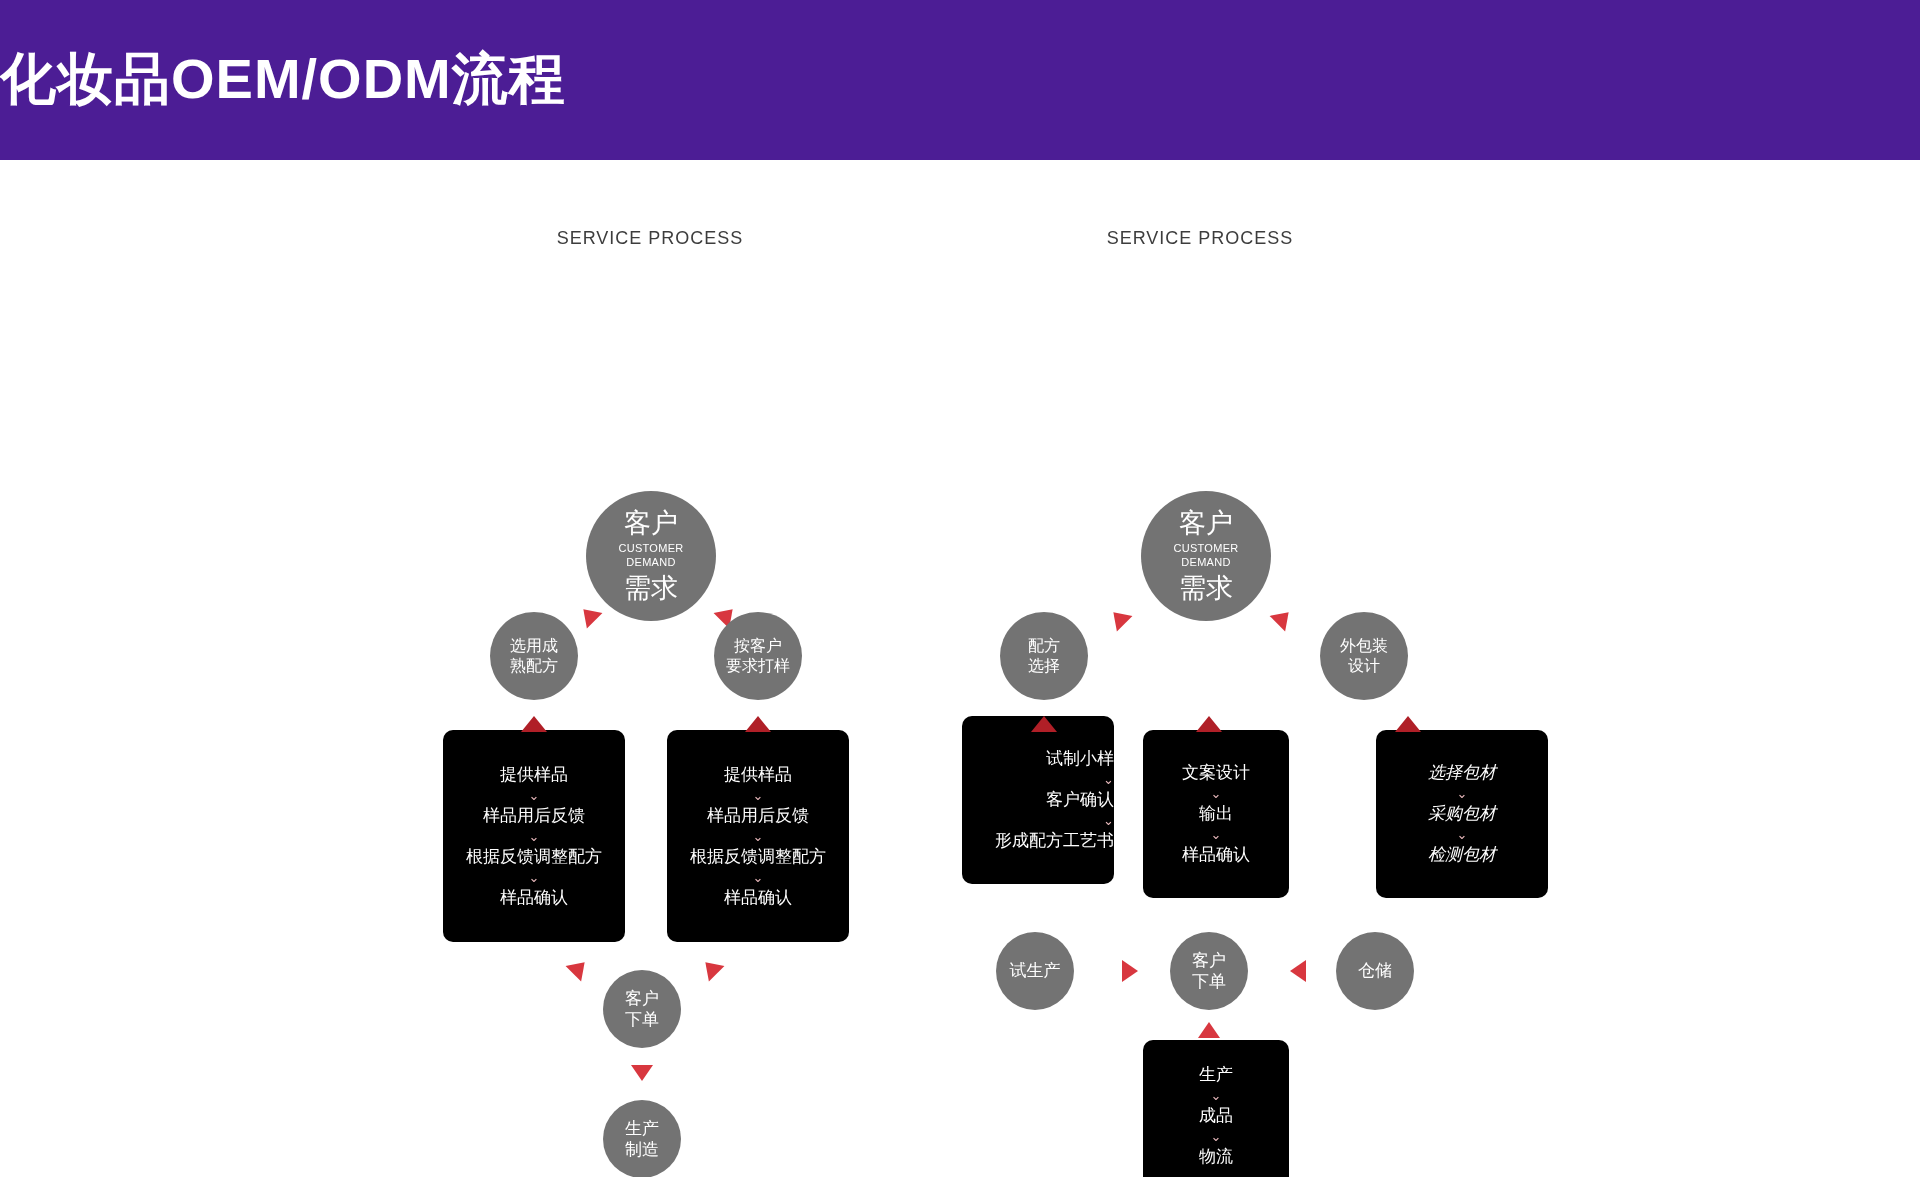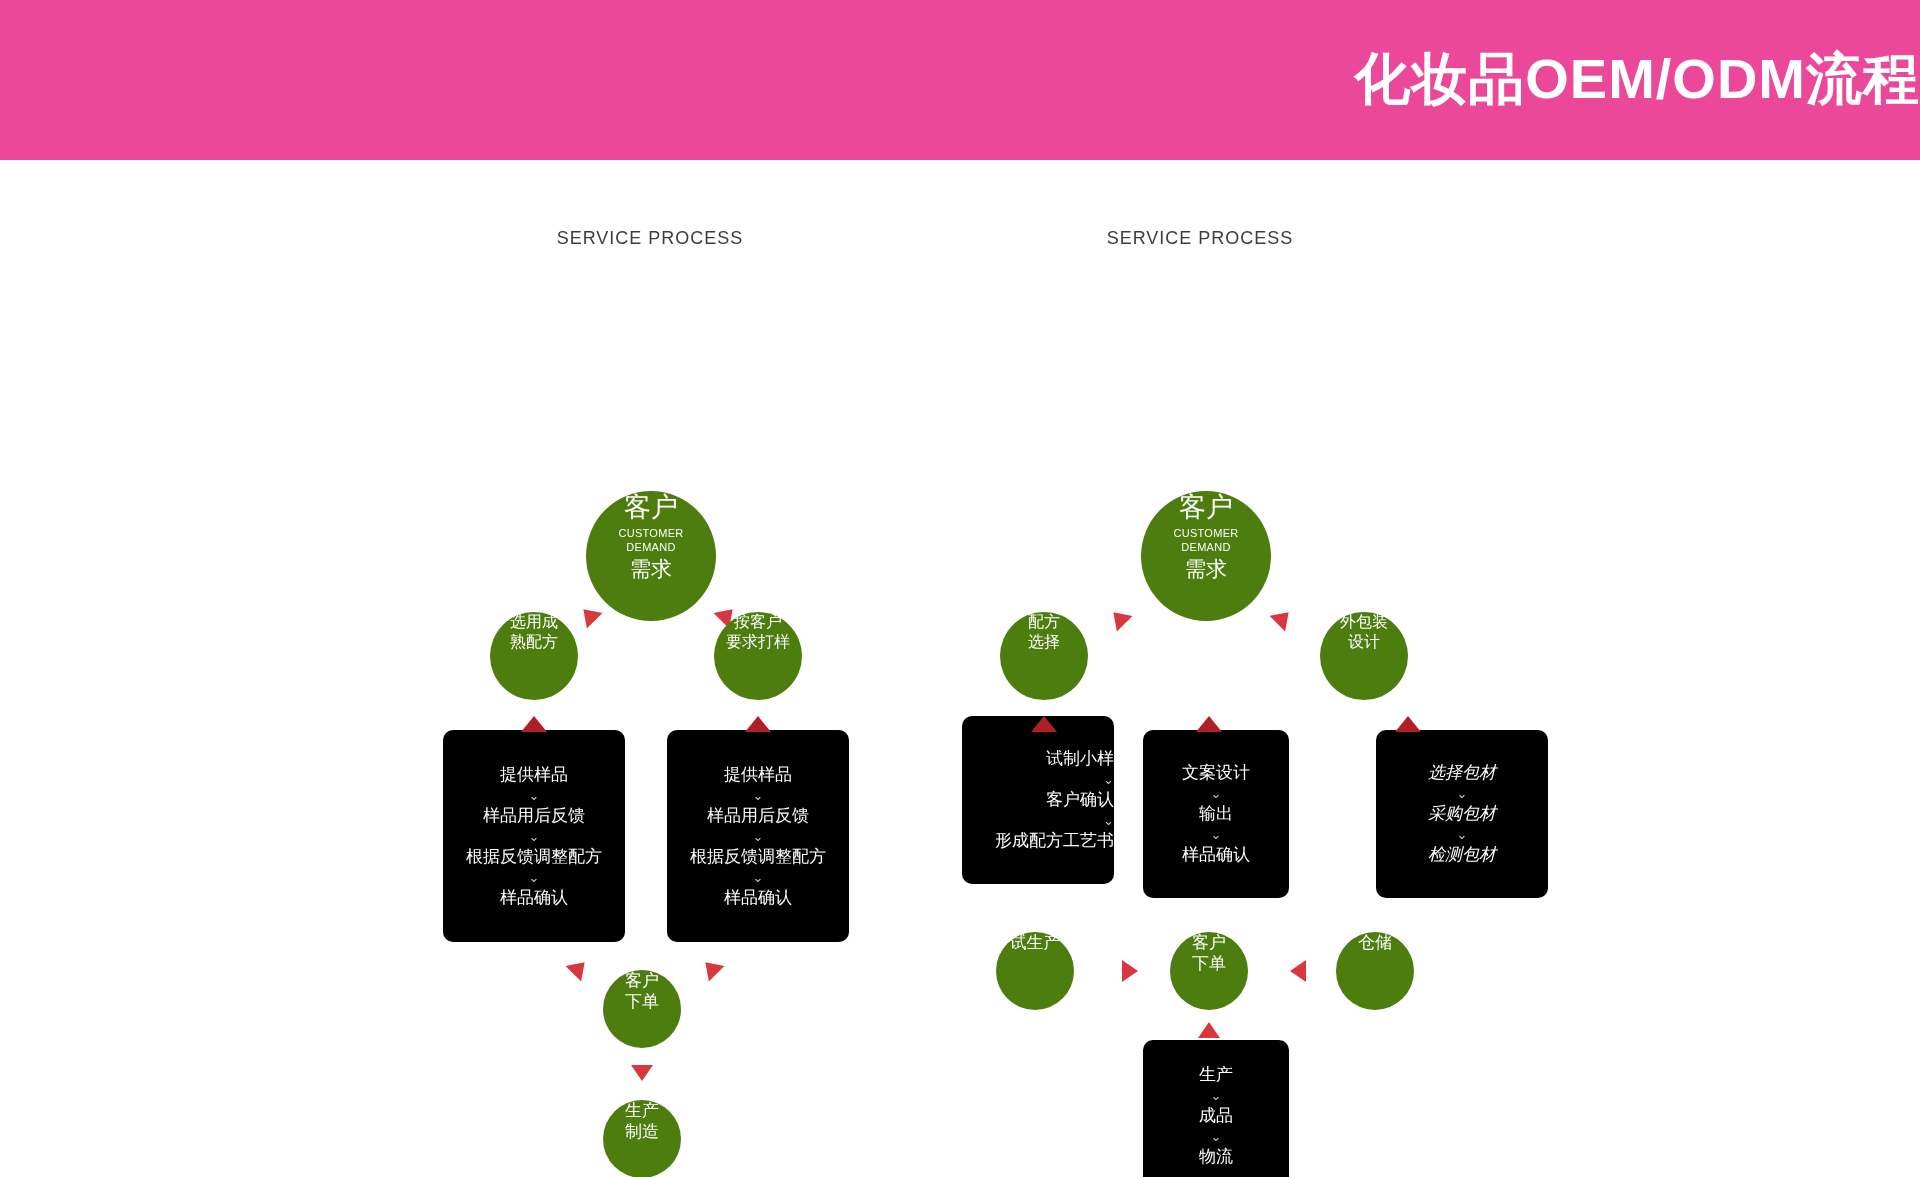--- a/index.html
+++ b/index.html
@@ -10,24 +10,24 @@
   body {
     width: 1920px;
     height: 1177px;
     font-family: "Liberation Sans", "DejaVu Sans", sans-serif;
     position: relative;
     overflow: hidden;
   }
   .banner {
     width: 1920px;
     height: 160px;
-    background: #ec4899;
+    background: #4c1d95;
     display: flex;
     align-items: center;
-    justify-content: flex-end;
+    justify-content: flex-start;
   }
   .banner-title {
     color: #ffffff;
     font-size: 56px;
     font-weight: bold;
     letter-spacing: 1px;
   }
   .canvas {
     position: relative;
     width: 1920px;
@@ -47,35 +47,36 @@
   .col-title .en {
     color: #3d3d3d;
     font-size: 18px;
     letter-spacing: 1px;
     margin-top: 8px;
   }
   
   .circle {
     position: absolute;
     border-radius: 50%;
-    background: #4d7c0f;
+    background: #737373;
     color: #ffffff;
     display: flex;
     flex-direction: column;
     align-items: center;
+    justify-content: center;
     text-align: center;
     line-height: 1.25;
   }
   .circle.big {
     width: 130px;
     height: 130px;
   }
   .circle.big .l1 { font-size: 27px; }
   .circle.big .l2 { font-size: 11px; letter-spacing: 0.3px; margin: 2px 16px; }
-  .circle.big .l3 { font-size: 21px; }
+  .circle.big .l3 { font-size: 27px; }
   .circle.mid {
     width: 88px;
     height: 88px;
     font-size: 16px;
   }
   .circle.small {
     width: 78px;
     height: 78px;
     font-size: 17px;
   }

